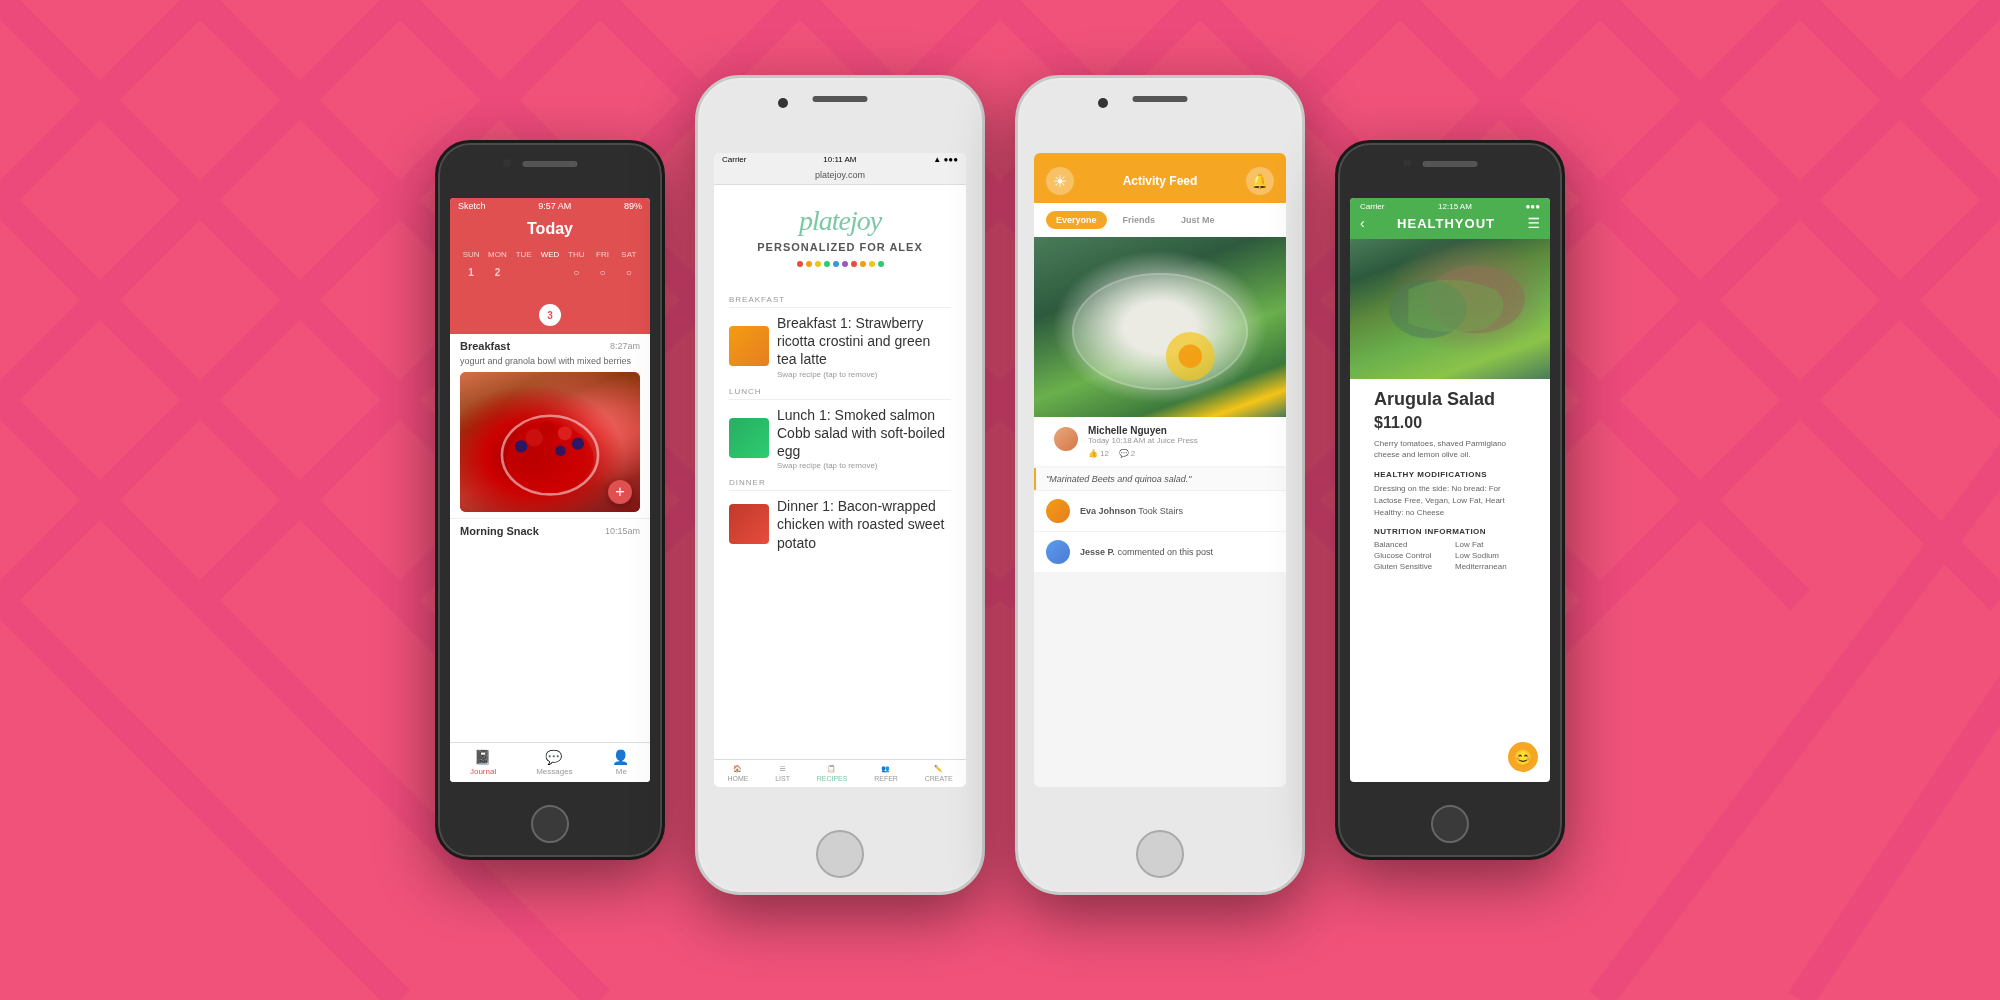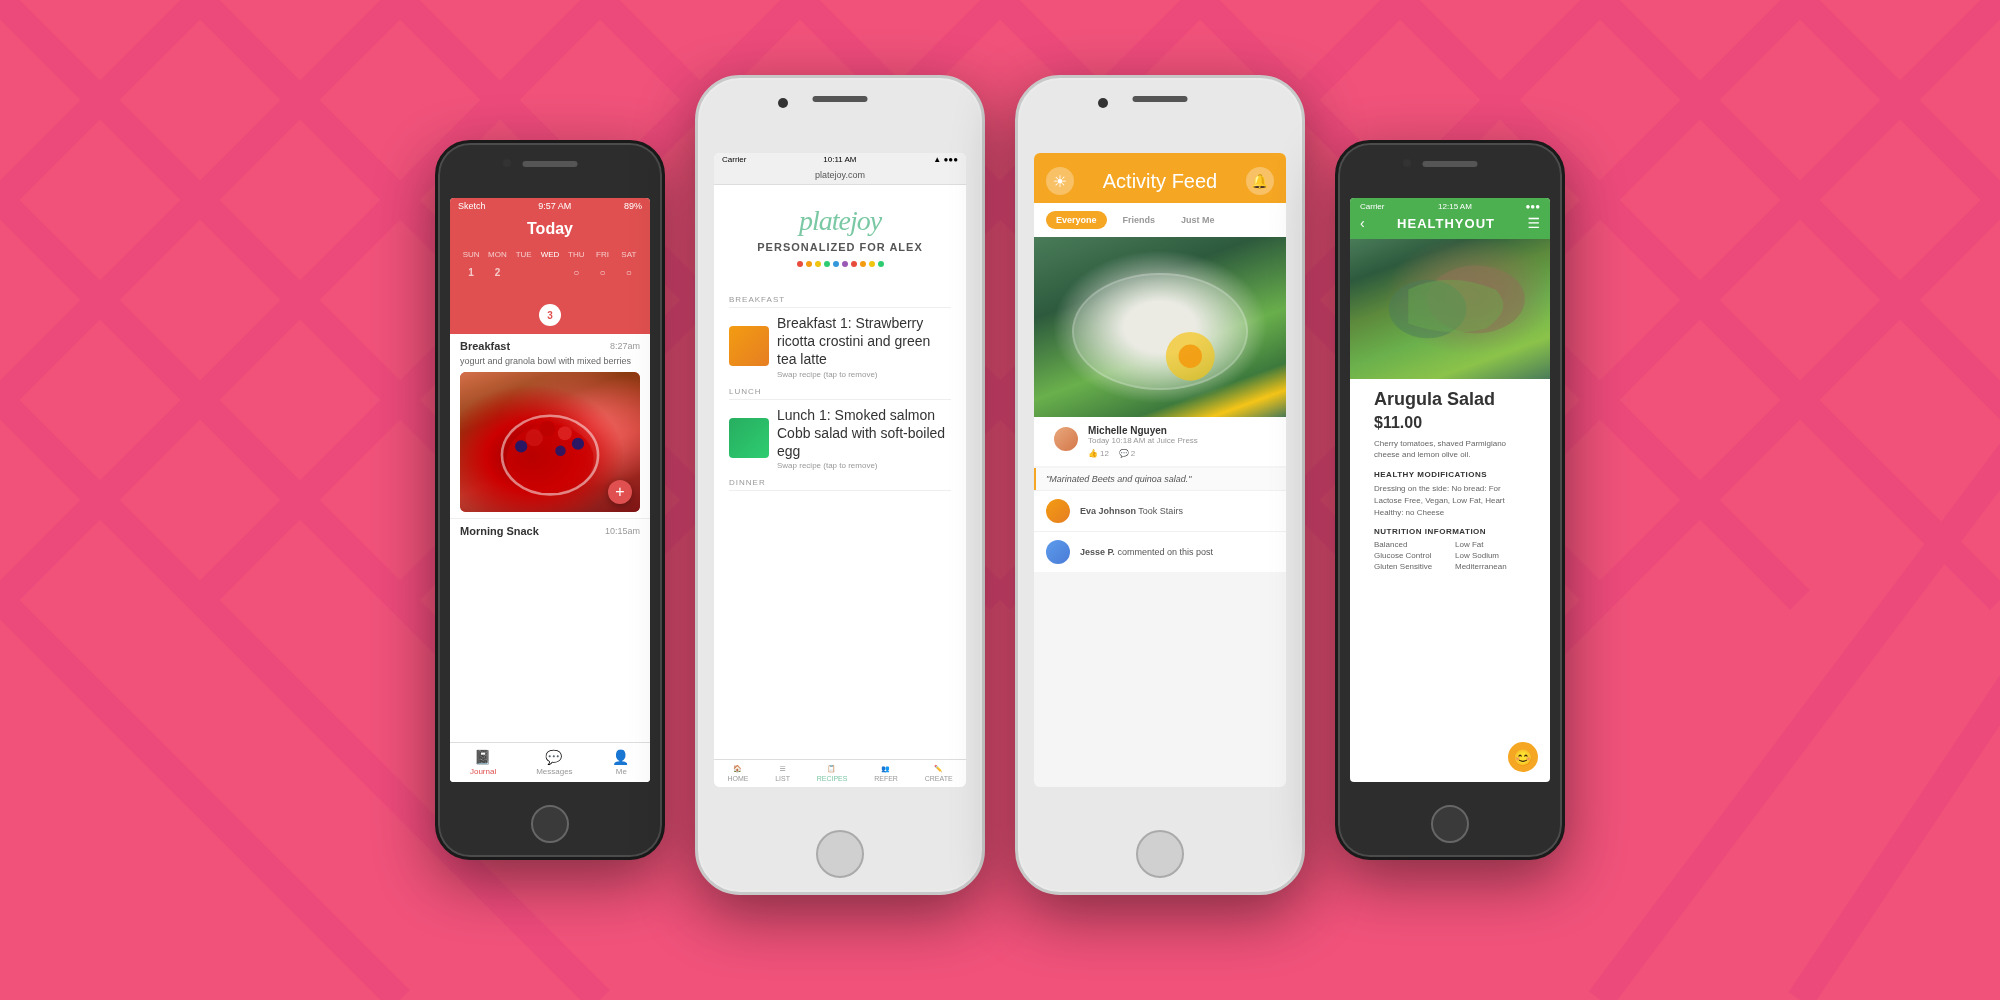--- a/index.html
+++ b/index.html
@@ -486,22 +486,22 @@
       background: rgba(255,255,255,0.3);
       border-radius: 50%;
       display: flex;
       align-items: center;
       justify-content: center;
       color: white;
       font-size: 16px;
     }
 
     .app3-title {
-      font-size: 20px;
-      font-weight: 400;
+      font-size: 12px;
+      font-weight: 700;
       color: white;
     }
 
     .app3-notif {
       width: 28px;
       height: 28px;
       background: rgba(255,255,255,0.3);
       border-radius: 50%;
       display: flex;
       align-items: center;
@@ -988,20 +988,26 @@
           <div class="app2-section-label">LUNCH</div>
           <div class="app2-meal-item">
             <div class="thumb-lunch app2-meal-thumb"></div>
             <div class="app2-meal-info">
               <div class="app2-meal-name">Lunch 1: Smoked salmon Cobb salad with soft-boiled egg</div>
               <div class="app2-meal-sub">Swap recipe (tap to remove)</div>
             </div>
           </div>
 
           <div class="app2-section-label">DINNER</div>
+          <div class="app2-meal-item">
+            <div class="thumb-dinner app2-meal-thumb"></div>
+            <div class="app2-meal-info">
+              <div class="app2-meal-name">Dinner 1: Bacon-wrapped chicken with roasted sweet potato</div>
+            </div>
+          </div>
         </div>
 
         <div class="app2-tab-bar">
           <div class="app2-tab">
             <span>🏠</span>
             <span>HOME</span>
           </div>
           <div class="app2-tab">
             <span>☰</span>
             <span>LIST</span>

